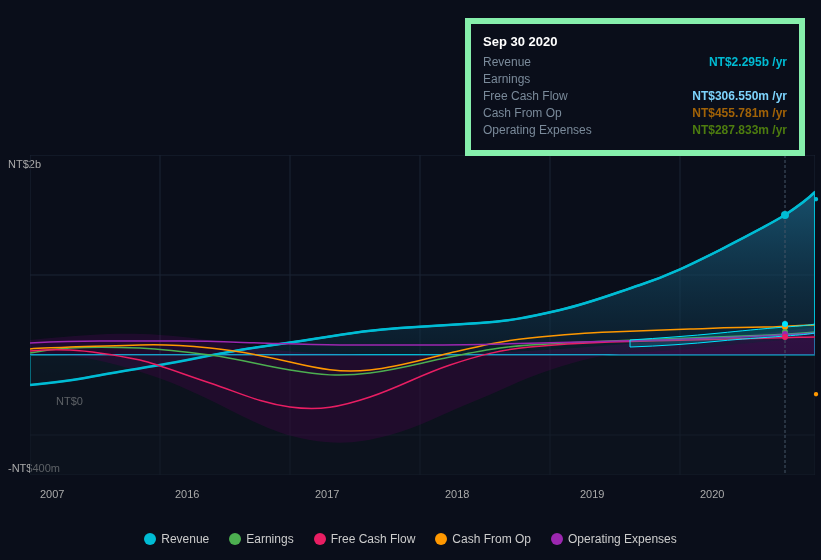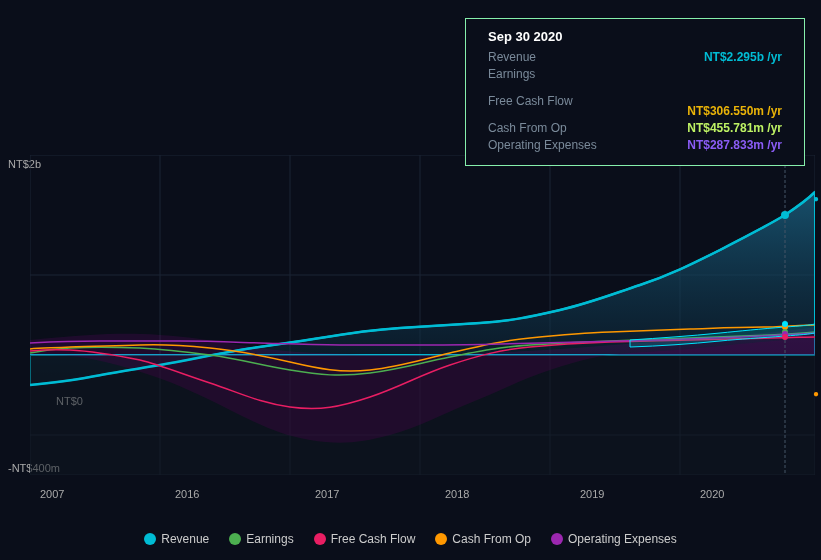--- a/index.html
+++ b/index.html
@@ -19,22 +19,22 @@
       height: 560px;
     }
 
     
     .tooltip-box {
       position: absolute;
       top: 18px;
       left: 465px;
       width: 340px;
       background: #0a0e1a;
-      border: 1px solid #86efac;
-      padding: 10px 22px;
+      border: 6px solid #86efac;
+      padding: 10px 12px;
       z-index: 10;
     }
 
     .tooltip-date {
       font-size: 13px;
       font-weight: bold;
       color: #fff;
       margin-bottom: 6px;
     }
 
@@ -50,23 +50,23 @@
       color: #7a8a9a;
     }
 
     .tooltip-value {
       font-weight: bold;
     }
 
     .tooltip-value.revenue { color: #00bcd4; }
     .tooltip-value.earnings { color: #9c27b0; }
     .tooltip-value.earnings-sub { color: #aaa; font-size: 11px; font-weight: normal; }
-    .tooltip-value.fcf { color: #eab308; margin-top: 20px; }
-    .tooltip-value.cashfromop { color: #bef264; }
-    .tooltip-value.opex { color: #8b5cf6; }
+    .tooltip-value.fcf { color: #7dd3fc; }
+    .tooltip-value.cashfromop { color: #a16207; }
+    .tooltip-value.opex { color: #4d7c0f; }
 
     .earnings-row {
       display: flex;
       flex-direction: column;
       align-items: flex-end;
     }
 
     
     .y-label {
       position: absolute;

